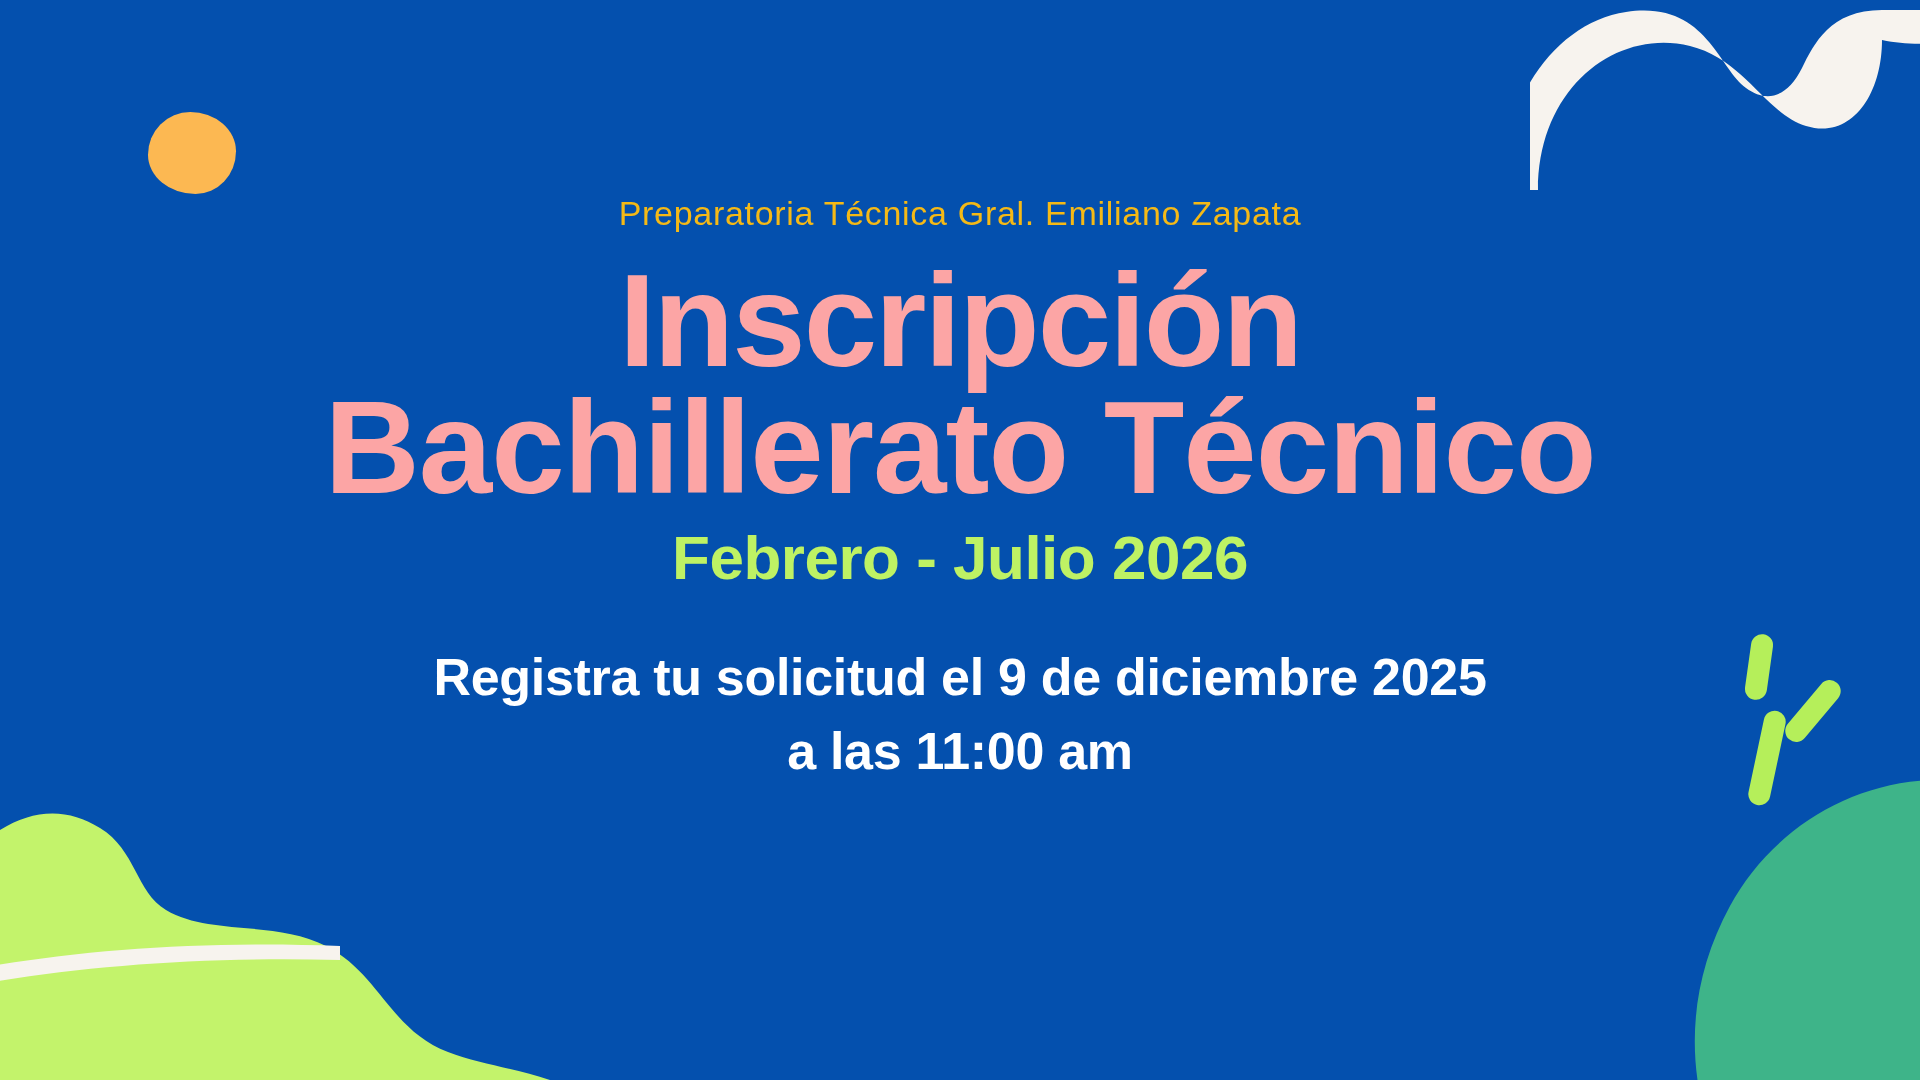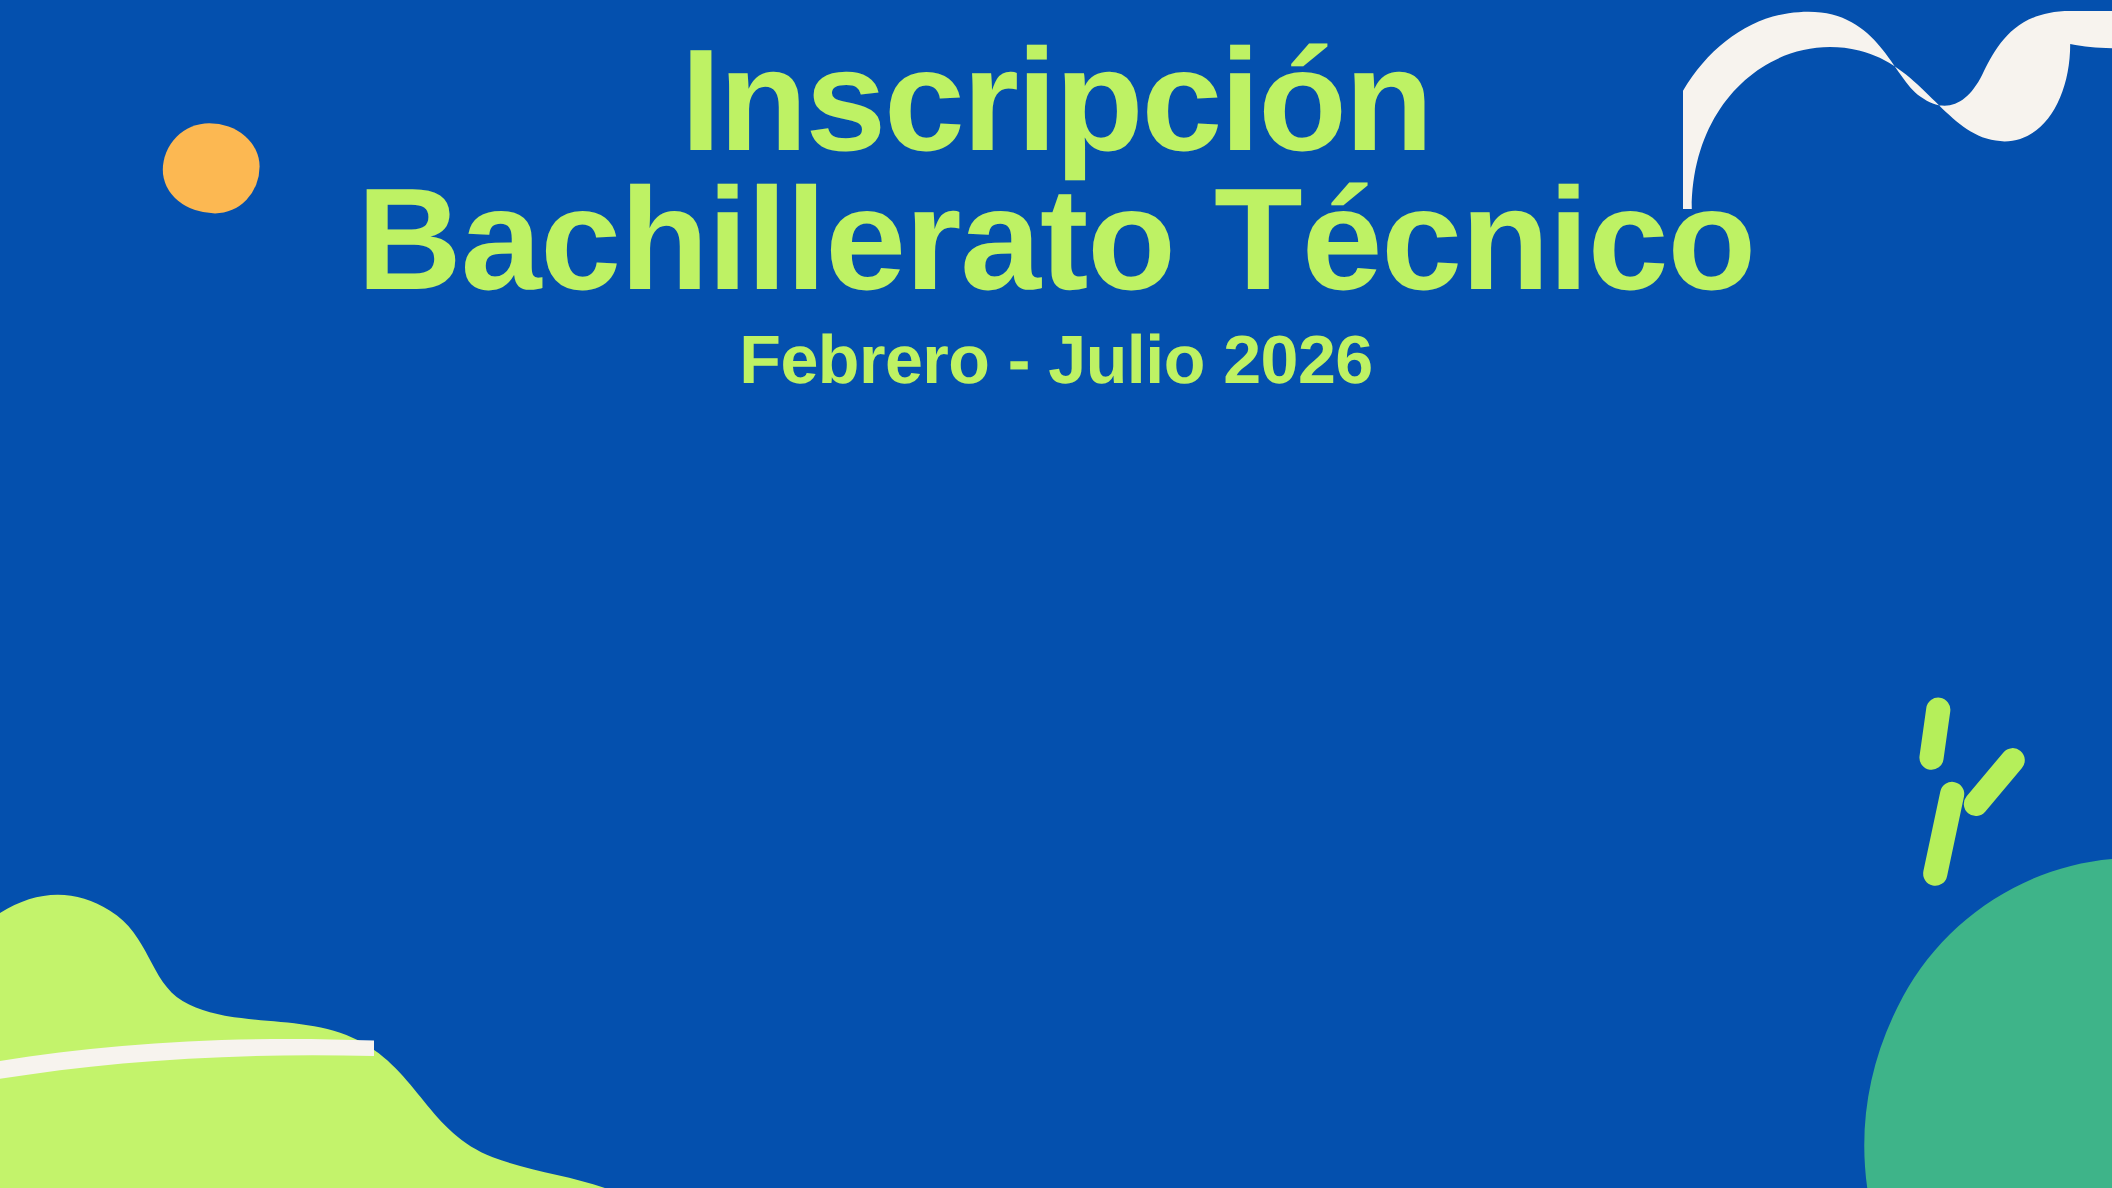--- a/index.html
+++ b/index.html
@@ -81,21 +81,21 @@
     font-weight: 400;
     letter-spacing: 0.7px;
     color: #f5b916;
     line-height: 1;
     white-space: nowrap;
   }
 
   #headline {
     margin-top: 28px;
     text-align: center;
-    color: #bef264;
+    color: #fca5a5;
     font-weight: 700;
     line-height: 0.96;
     letter-spacing: -2px;
   }
   #headline .l1 {
     display: block;
     font-size: 132px;
   }
   #headline .l2 {
     display: block;
@@ -162,23 +162,28 @@
   <div class="deco" id="dashes-bottom-right">
     <svg width="180" height="200" viewBox="0 0 180 200" xmlns="http://www.w3.org/2000/svg">
       <rect x="48" y="4" width="22" height="66" rx="11" fill="#B5EF5A" transform="rotate(8 59 37)"></rect>
       <rect x="102" y="44" width="22" height="74" rx="11" fill="#B5EF5A" transform="rotate(40 113 81)"></rect>
       <rect x="56" y="80" width="22" height="96" rx="11" fill="#B5EF5A" transform="rotate(12 67 128)"></rect>
     </svg>
   </div>
 
   <div id="content">
 
+    <div id="eyebrow">Preparatoria Técnica Gral. Emiliano Zapata</div>
 
     <div id="headline">
       <span class="l1">Inscripción</span>
       <span class="l2">Bachillerato Técnico</span>
     </div>
 
     <div id="term">Febrero - Julio 2026</div>
 
+    <div id="callout">
+      <span class="c1">Registra tu solicitud el 9 de diciembre 2025</span>
+      <span class="c2">a las 11:00 am</span>
+    </div>
 
   </div>
 </div>
 
 </body></html>

